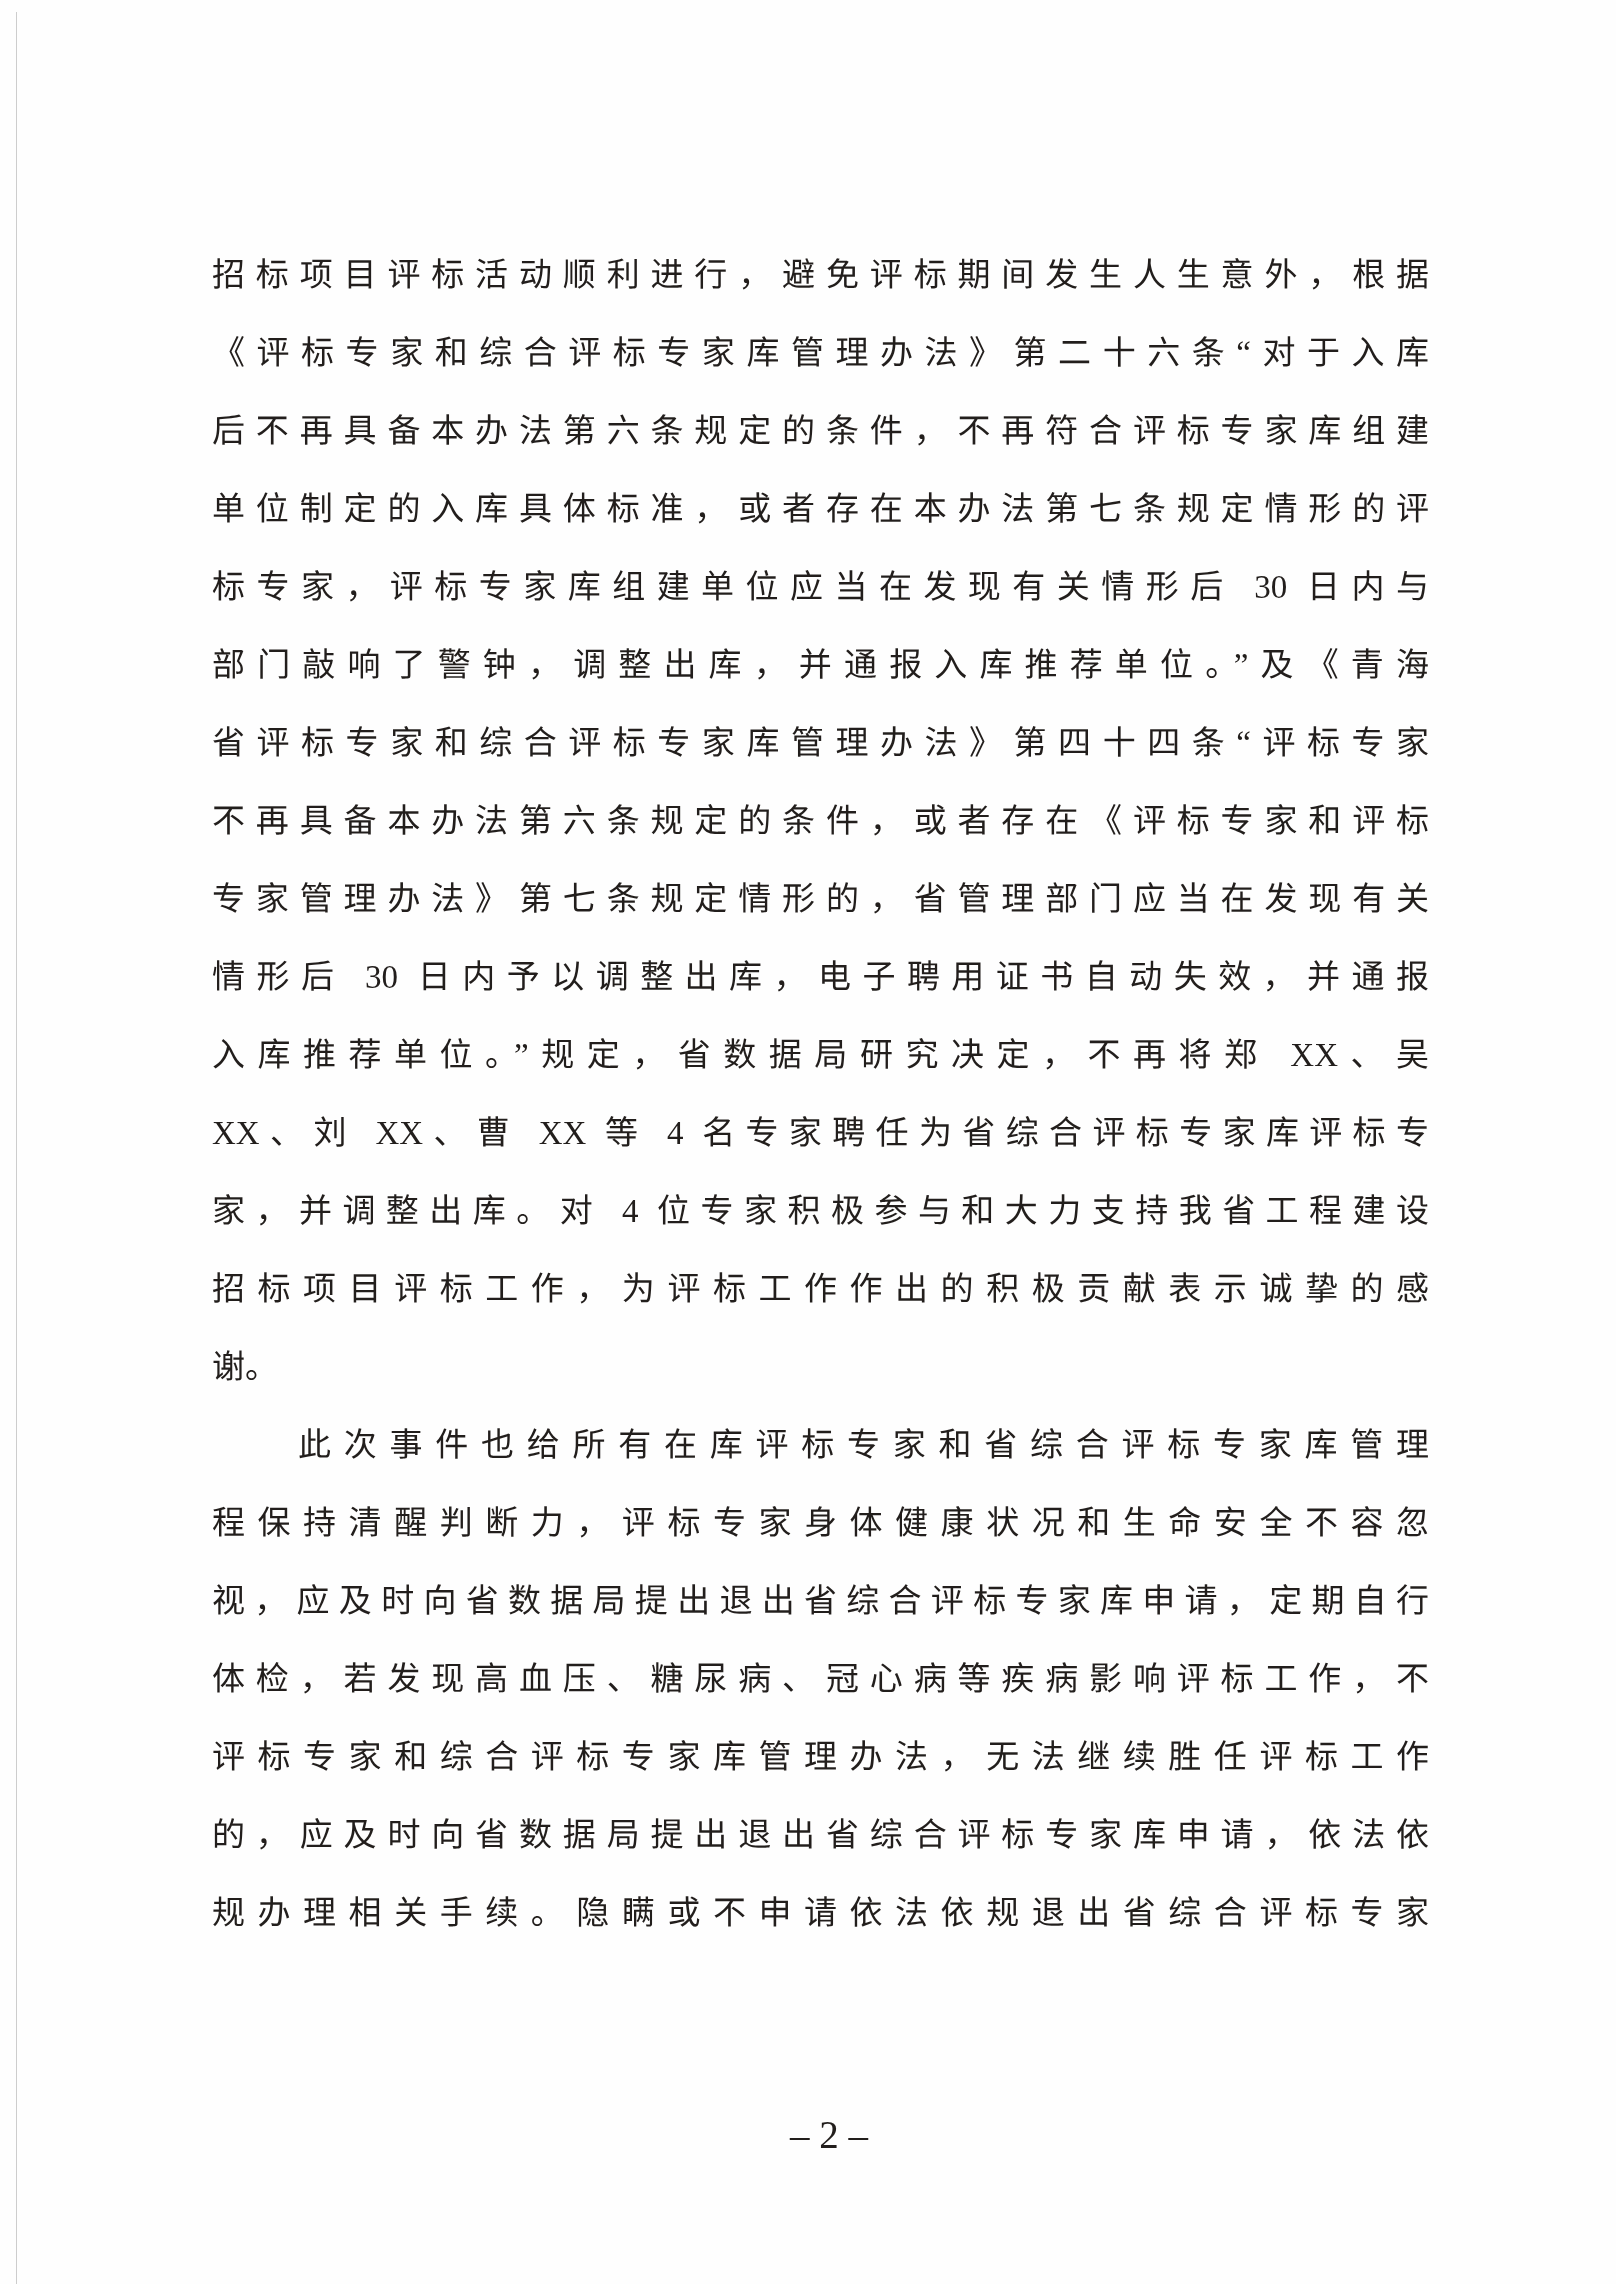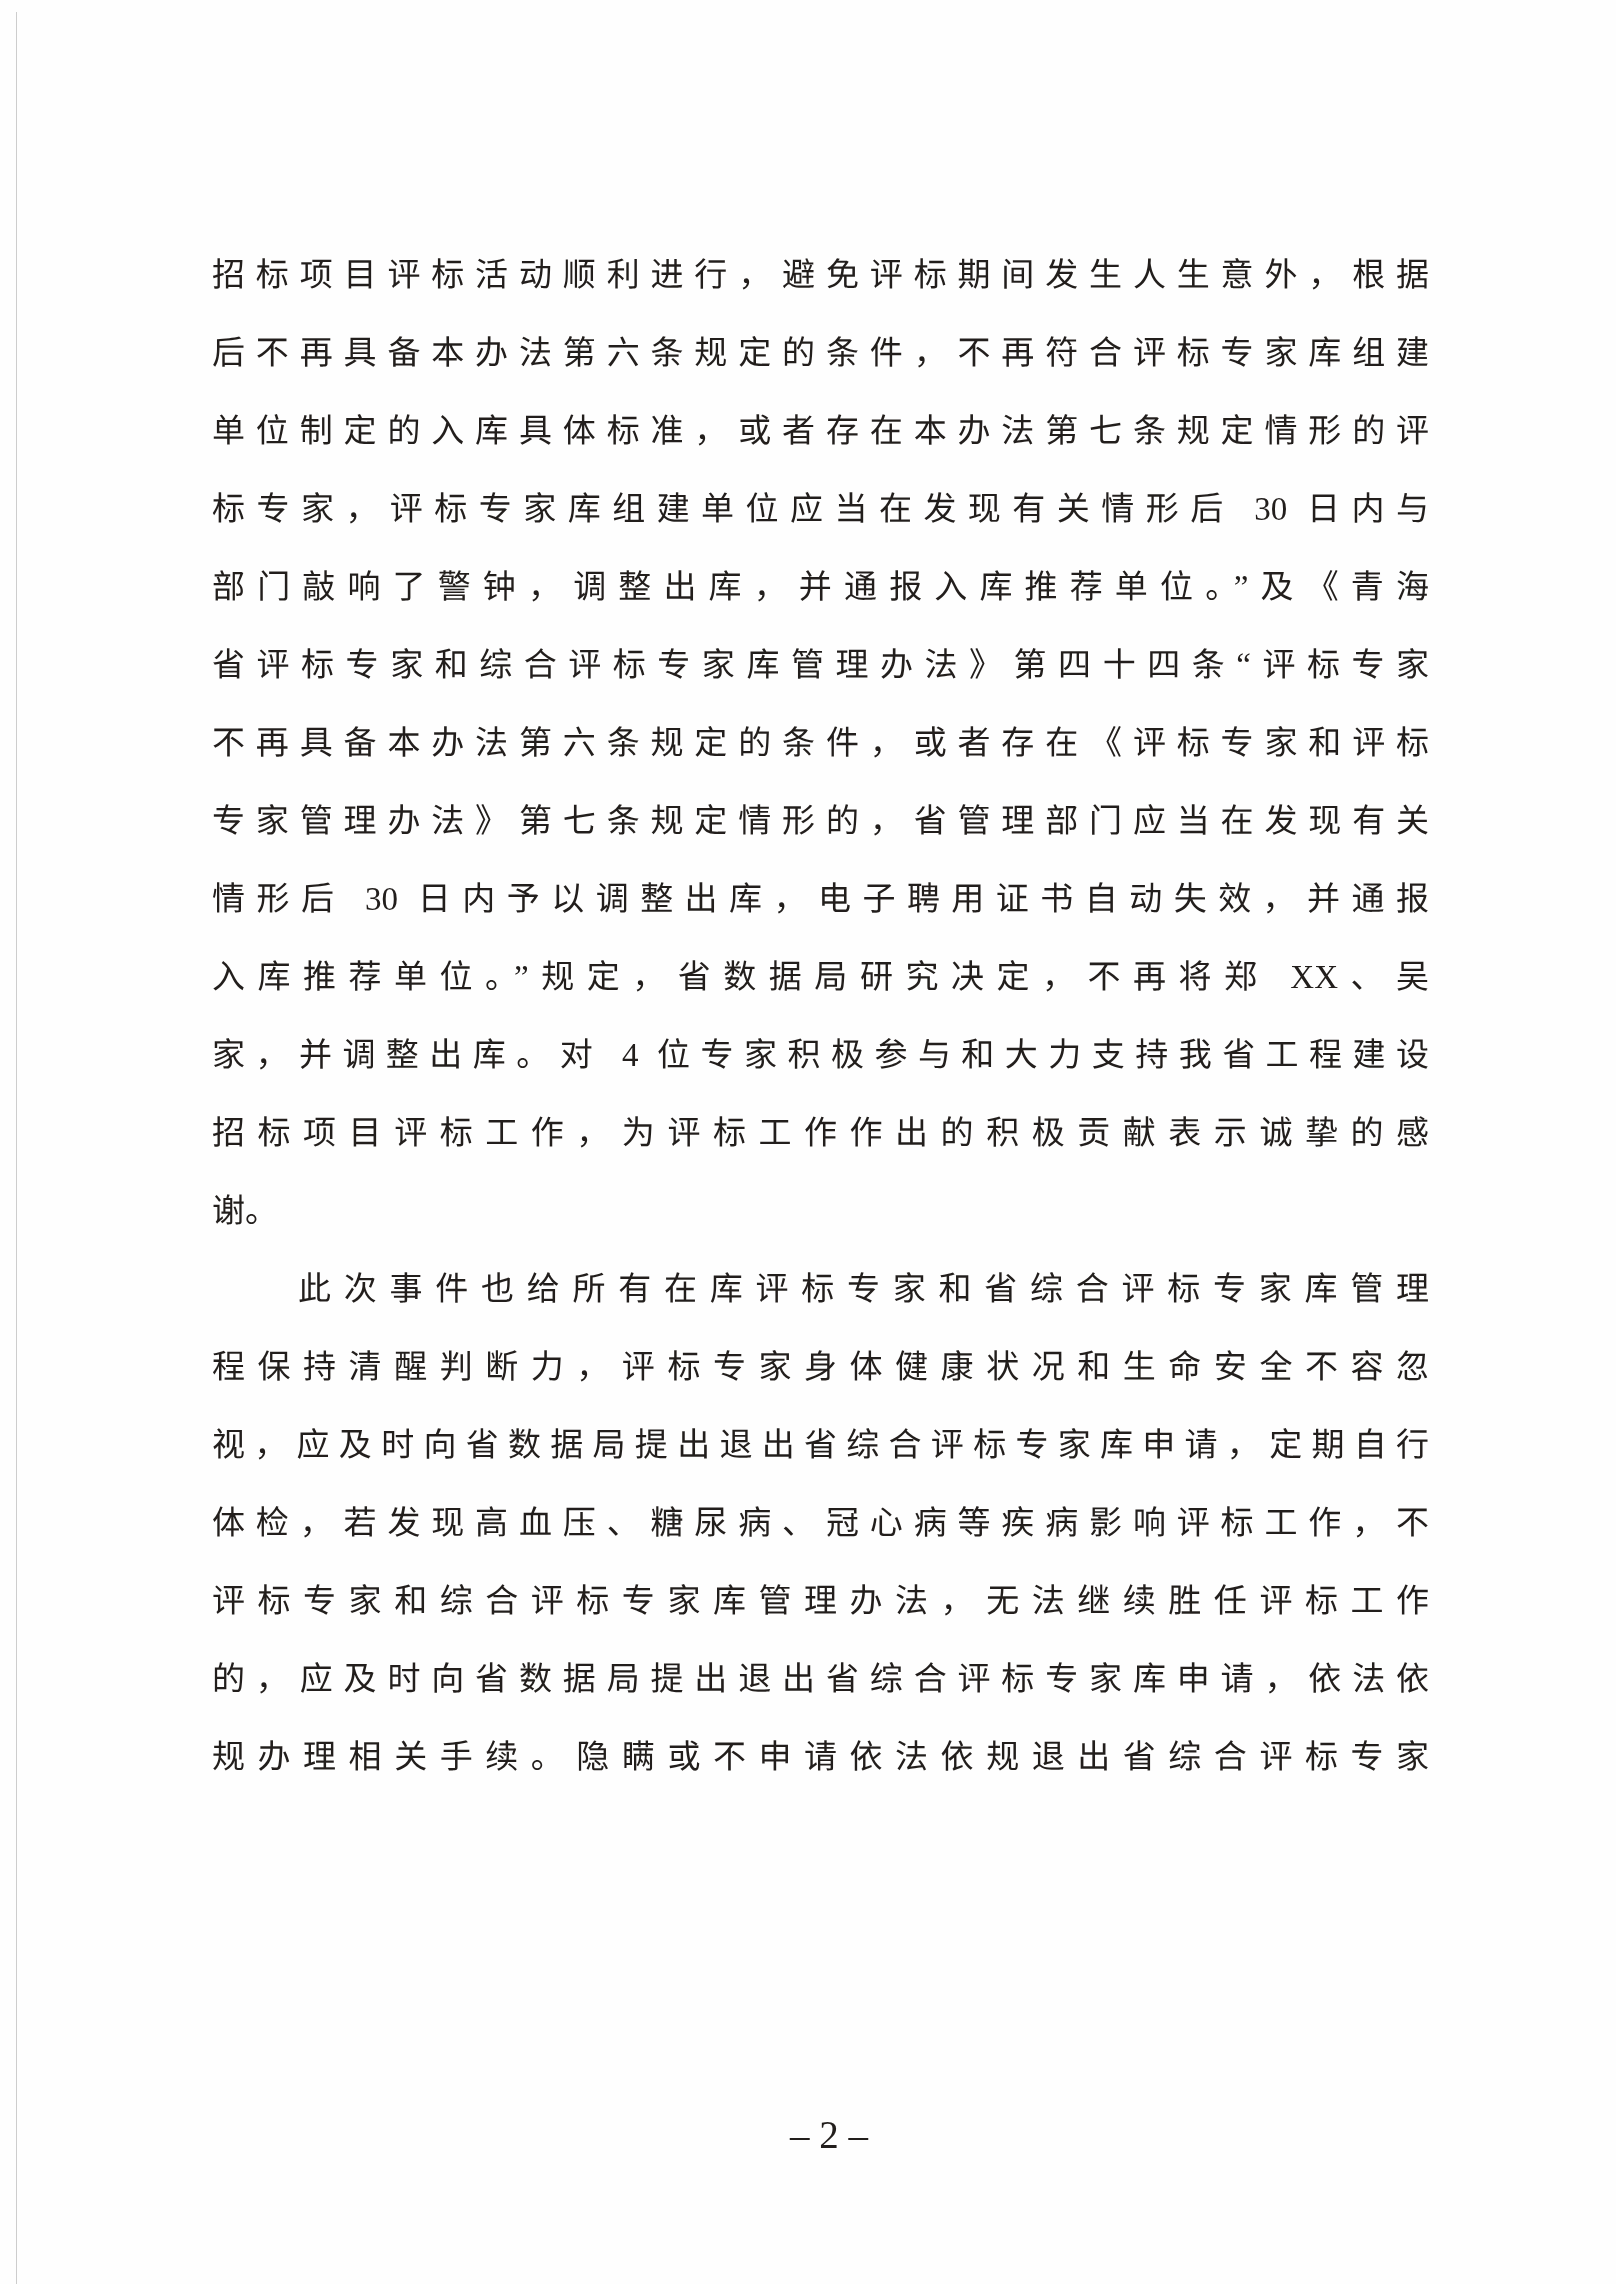--- a/index.html
+++ b/index.html
@@ -57,29 +57,31 @@
     white-space:nowrap;
   }
 </style>
 </head>
 <body>
 
 <div class="page">
   <div class="scan-line"></div>
   <div class="doc-body">
       <div class="line">招标项目评标活动顺利进行，避免评标期间发生人生意外，根据</div>
+      <div class="line">《评标专家和综合评标专家库管理办法》第二十六条“对于入库</div>
       <div class="line">后不再具备本办法第六条规定的条件，不再符合评标专家库组建</div>
       <div class="line">单位制定的入库具体标准，或者存在本办法第七条规定情形的评</div>
       <div class="line">标专家，评标专家库组建单位应当在发现有关情形后 30 日内与</div>
       <div class="line">部门敲响了警钟，调整出库，并通报入库推荐单位。”及《青海</div>
       <div class="line">省评标专家和综合评标专家库管理办法》第四十四条“评标专家</div>
       <div class="line">不再具备本办法第六条规定的条件，或者存在《评标专家和评标</div>
       <div class="line">专家管理办法》第七条规定情形的，省管理部门应当在发现有关</div>
       <div class="line">情形后 30 日内予以调整出库，电子聘用证书自动失效，并通报</div>
       <div class="line">入库推荐单位。”规定，省数据局研究决定，不再将郑 XX、吴</div>
+      <div class="line">XX、刘 XX、曹 XX 等 4 名专家聘任为省综合评标专家库评标专</div>
       <div class="line">家，并调整出库。对 4 位专家积极参与和大力支持我省工程建设</div>
       <div class="line">招标项目评标工作，为评标工作作出的积极贡献表示诚挚的感</div>
       <div class="line line-short">谢。</div>
       <div class="line line-indent">此次事件也给所有在库评标专家和省综合评标专家库管理</div>
       <div class="line">程保持清醒判断力，评标专家身体健康状况和生命安全不容忽</div>
       <div class="line">视，应及时向省数据局提出退出省综合评标专家库申请，定期自行</div>
       <div class="line">体检，若发现高血压、糖尿病、冠心病等疾病影响评标工作，不</div>
       <div class="line">评标专家和综合评标专家库管理办法，无法继续胜任评标工作</div>
       <div class="line">的，应及时向省数据局提出退出省综合评标专家库申请，依法依</div>
       <div class="line">规办理相关手续。隐瞒或不申请依法依规退出省综合评标专家</div>

